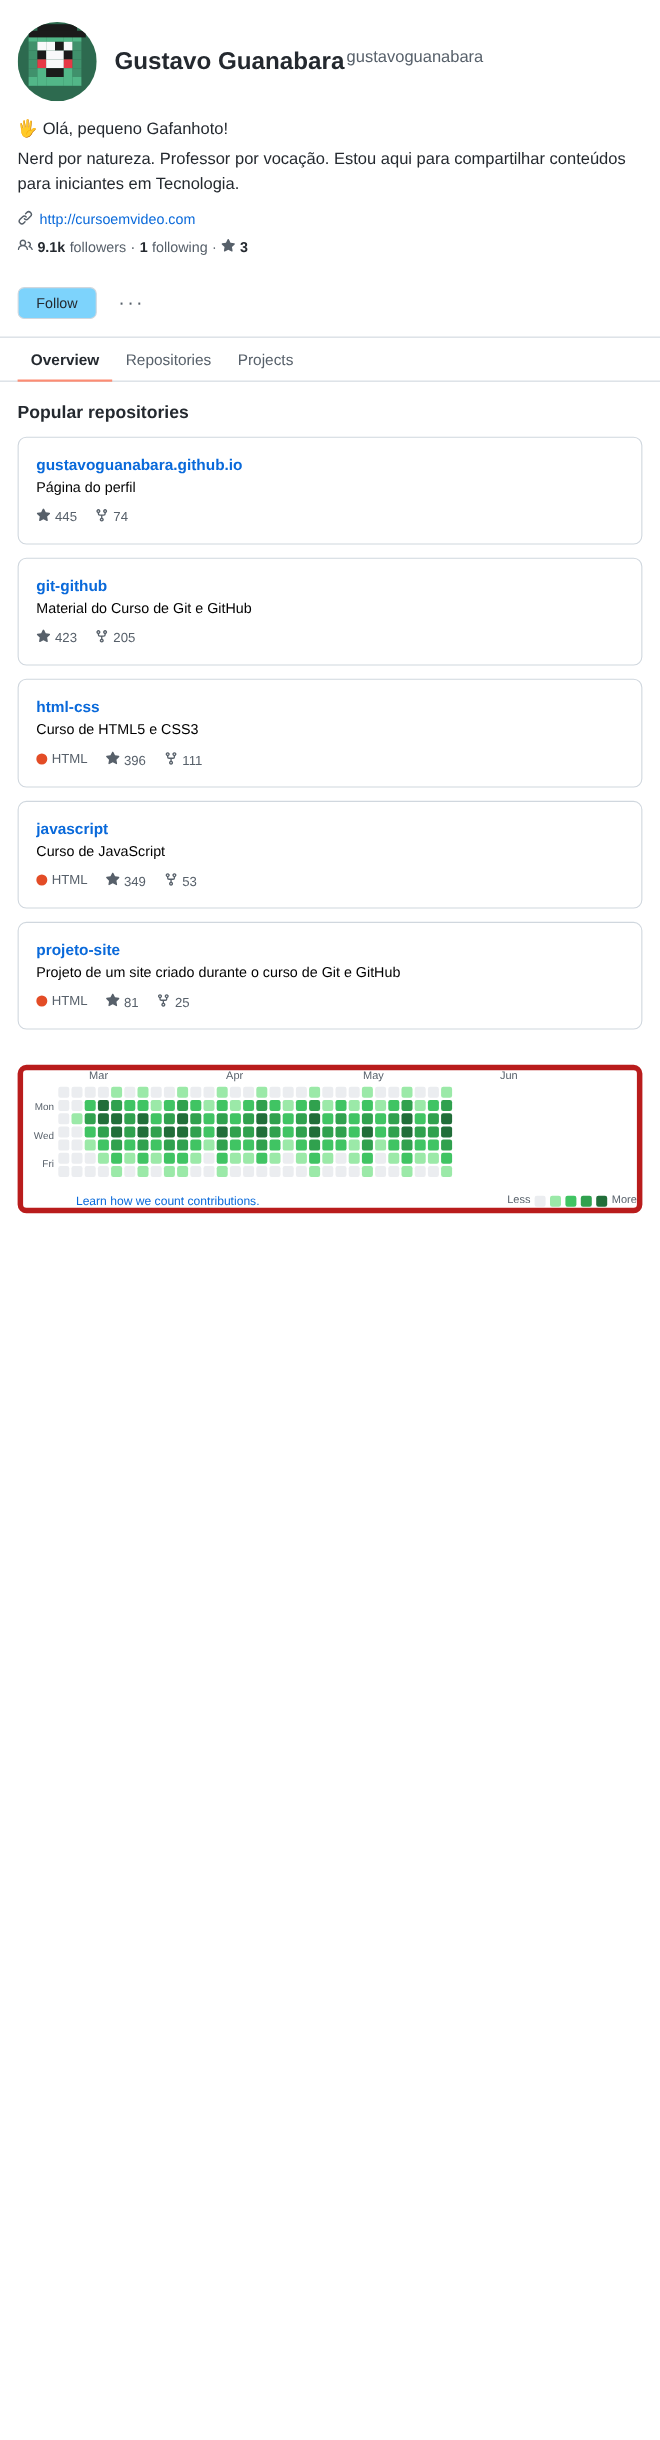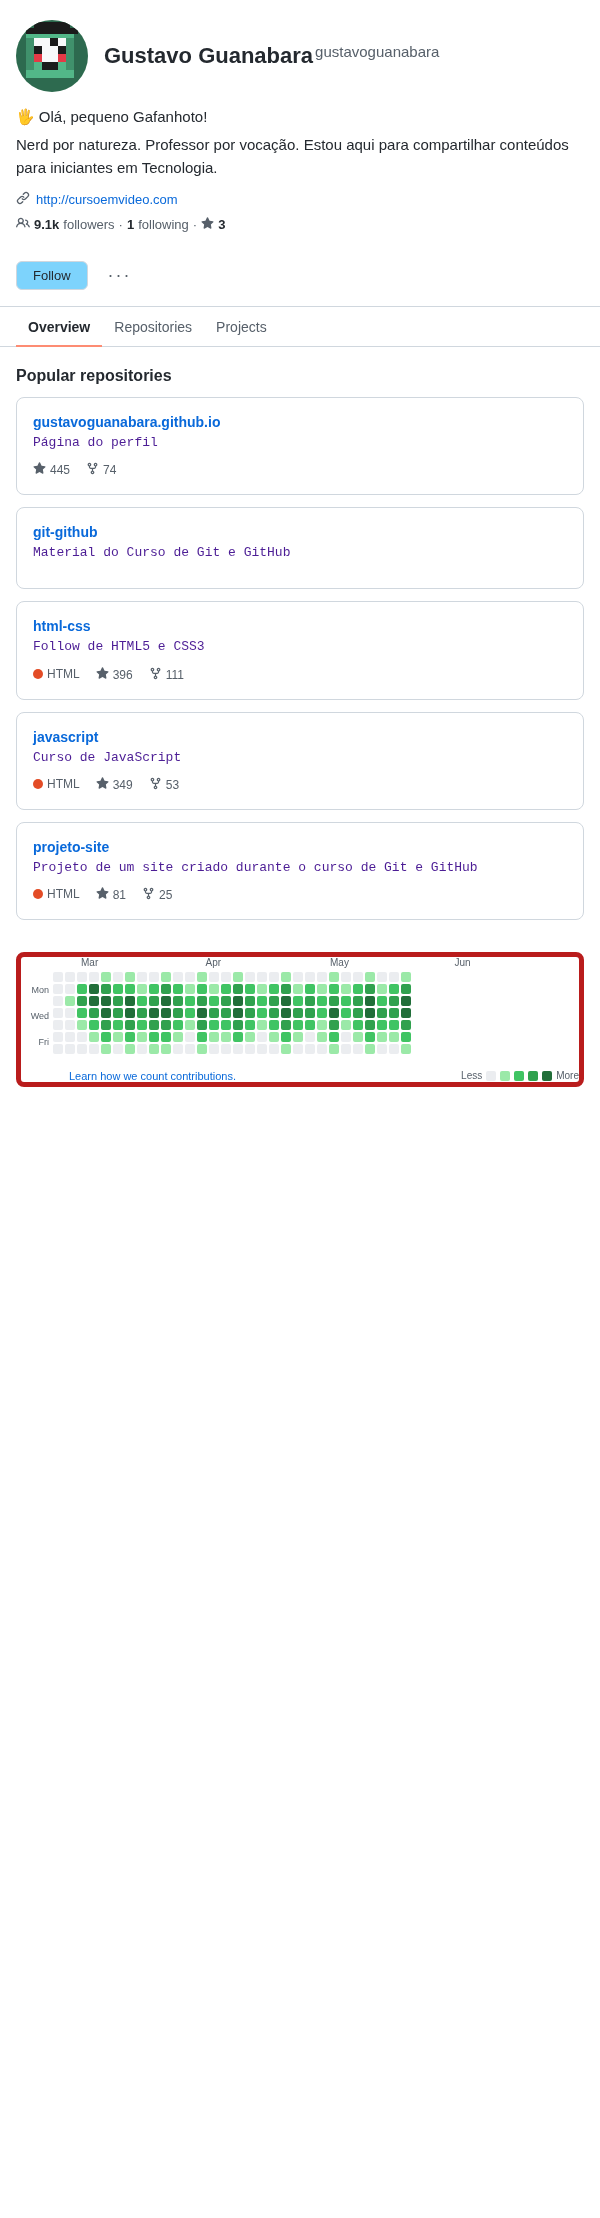--- a/index.html
+++ b/index.html
@@ -149,25 +149,24 @@
       padding: 16px;
     }
     .repo-name {
       color: #0969da;
       font-size: 14px;
       font-weight: 600;
       margin-bottom: 4px;
       cursor: pointer;
     }
     .repo-desc {
-      color: #4c1d95;
+      color: #000000;
       font-size: 13px;
       margin-bottom: 10px;
       line-height: 1.4;
-      font-family: Liberation Mono, monospace;
     }
     .repo-meta {
       display: flex;
       align-items: flex-start;
       gap: 16px;
       font-size: 12px;
       color: #57606a;
     }
     .repo-meta-item {
       display: flex;
@@ -400,25 +399,43 @@
           </svg>
       </span>
       <span>74</span>
     </div>
   </div>
 </div>
 
 <div class="repo-card">
   <div class="repo-name">git-github</div>
   <div class="repo-desc">Material do Curso de Git e GitHub</div>
+  <div class="repo-meta">
+    <div class="repo-meta-item">
+      <span>
+        <svg width="13" height="13" viewBox="0 0 16 16" fill="#57606a">
+            <path d="M8 .25a.75.75 0 01.673.418l1.882 3.815 4.21.612a.75.75 0 01.416 1.279l-3.046 2.97.719 4.192a.751.751 0 01-1.088.791L8 12.347l-3.766 1.98a.75.75 0 01-1.088-.79l.72-4.194L.818 6.374a.75.75 0 01.416-1.28l4.21-.611L7.327.668A.75.75 0 018 .25z"></path>
+          </svg>
+      </span>
+      <span>423</span>
+    </div>
+    <div class="repo-meta-item">
+      <span>
+        <svg width="13" height="13" viewBox="0 0 16 16" fill="#57606a">
+            <path d="M5 5.372v.878c0 .414.336.75.75.75h4.5a.75.75 0 00.75-.75v-.878a2.25 2.25 0 111.5 0v.878a2.25 2.25 0 01-2.25 2.25h-1.5v2.128a2.251 2.251 0 11-1.5 0V8.5h-1.5A2.25 2.25 0 013.5 6.25v-.878a2.25 2.25 0 111.5 0zM5 3.25a.75.75 0 10-1.5 0 .75.75 0 001.5 0zm6.75.75a.75.75 0 100-1.5.75.75 0 000 1.5zm-3 8.75a.75.75 0 10-1.5 0 .75.75 0 001.5 0z"></path>
+          </svg>
+      </span>
+      <span>205</span>
+    </div>
+  </div>
 </div>
 
 <div class="repo-card">
   <div class="repo-name">html-css</div>
-  <div class="repo-desc">Follow de HTML5 e CSS3</div>
+  <div class="repo-desc">Curso de HTML5 e CSS3</div>
   <div class="repo-meta">
     <div class="repo-meta-item">
       <span class="lang-dot"></span>
       <span>HTML</span>
     </div>
     <div class="repo-meta-item">
       <span>
         <svg width="13" height="13" viewBox="0 0 16 16" fill="#57606a">
             <path d="M8 .25a.75.75 0 01.673.418l1.882 3.815 4.21.612a.75.75 0 01.416 1.279l-3.046 2.97.719 4.192a.751.751 0 01-1.088.791L8 12.347l-3.766 1.98a.75.75 0 01-1.088-.79l.72-4.194L.818 6.374a.75.75 0 01.416-1.28l4.21-.611L7.327.668A.75.75 0 018 .25z"></path>
           </svg>

